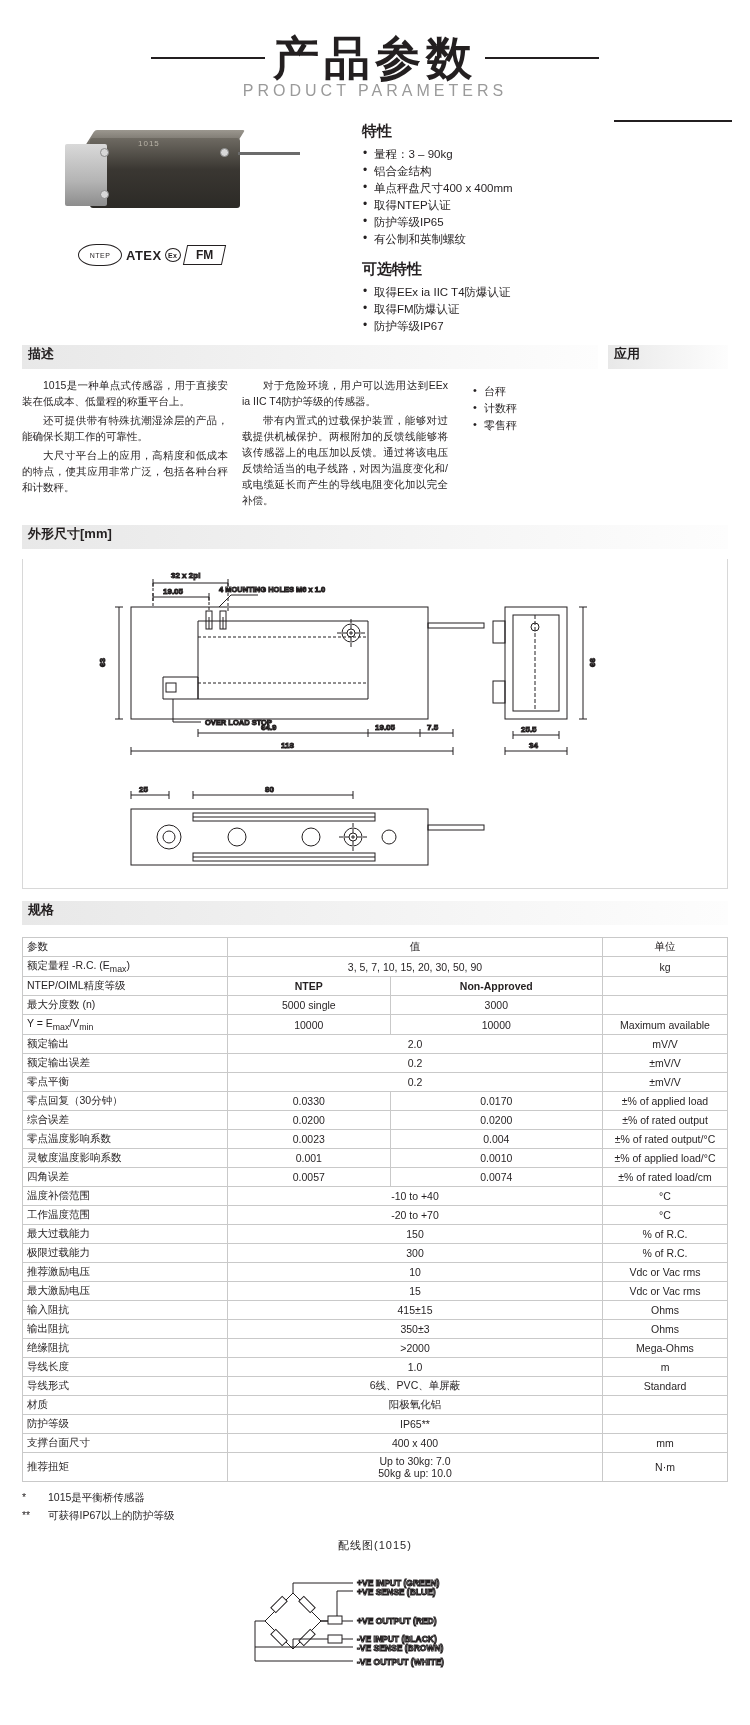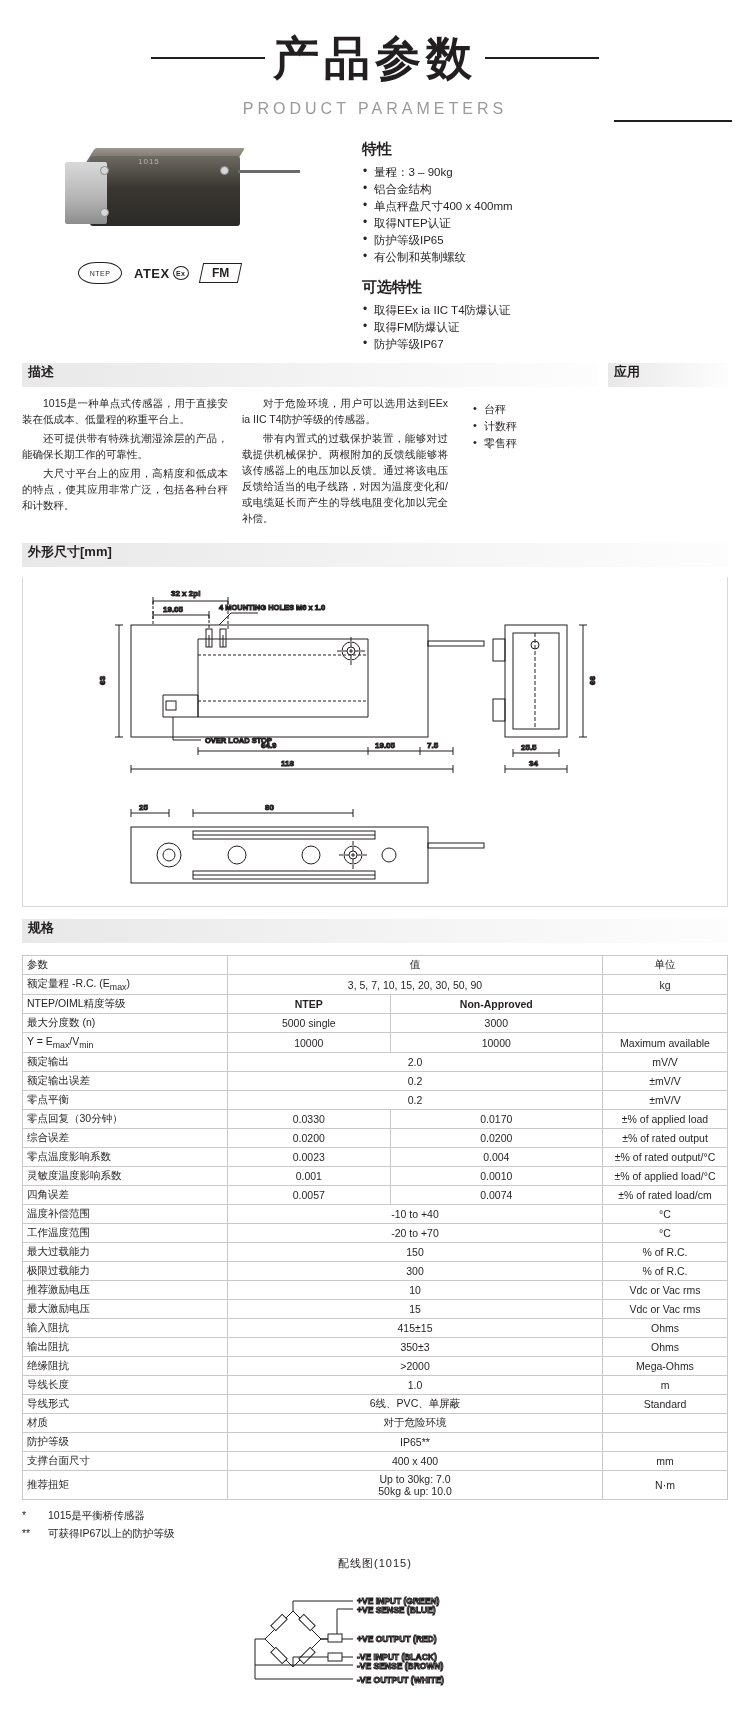--- a/index.html
+++ b/index.html
@@ -16,21 +16,21 @@
 
   
   .header { position:relative; padding-top:34px; text-align:center; }
   .title-row { display:flex; align-items:center; justify-content:center; gap:8px; }
   .rule { height:2px; background:#231f20; width:114px; }
   .main-title {
     font-size:46px; font-weight:bold; letter-spacing:5px;
     line-height:1.05;
   }
   .sub-title {
-    margin-top:18px;
+    margin-top:0;
     font-size:16px; letter-spacing:4px; color:#9a9a9a;
   }
   .model-title {
     margin-top:16px;
     font-size:21px; font-weight:bold; letter-spacing:1px;
   }
   .corner-line {
     position:absolute; right:18px; top:120px; width:118px; height:2px; background:#231f20;
   }
 
@@ -56,21 +56,21 @@
   .sensor-hole {
     position:absolute; width:9px; height:9px; border-radius:50%;
     background:#d7d7d7; border:1px solid #8a8a8a;
   }
   .sensor-cable {
     position:absolute; left:178px; top:26px; width:62px; height:3px; background:#6b6b6b;
   }
   .sensor-label {
     position:absolute; left:78px; top:13px; font-size:8px; color:#b9b4a8; letter-spacing:1px;
   }
-  .marks { display:flex; align-items:center; gap:12px; margin-left:56px; margin-top:6px; }
+  .marks { display:flex; align-items:center; gap:4px; margin-left:56px; margin-top:6px; }
   .mark-ntep {
     width:44px; height:22px; border:1.5px solid #231f20; border-radius:50%/60%;
     font-size:7px; display:flex; align-items:center; justify-content:center; letter-spacing:0.5px;
   }
   .mark-atex { font-size:13px; font-weight:bold; letter-spacing:0.5px; display:flex; align-items:center; gap:3px;}
   .ex-circle {
     width:16px; height:14px; border:1.2px solid #231f20; border-radius:50%;
     font-size:7px; display:flex; align-items:center; justify-content:center;
   }
   .mark-fm {
@@ -440,21 +440,21 @@
             <td colspan="2">1.0</td>
             <td class="unit">m</td>
           </tr>
           <tr>
             <td class="param">导线形式</td>
             <td colspan="2">6线、PVC、单屏蔽</td>
             <td class="unit">Standard</td>
           </tr>
           <tr>
             <td class="param">材质</td>
-            <td colspan="2">对于危险环境</td>
+            <td colspan="2">阳极氧化铝</td>
             <td class="unit"></td>
           </tr>
           <tr>
             <td class="param">防护等级</td>
             <td colspan="2">IP65**</td>
             <td class="unit"></td>
           </tr>
           <tr>
             <td class="param">支撑台面尺寸</td>
             <td colspan="2">400 x 400</td>

